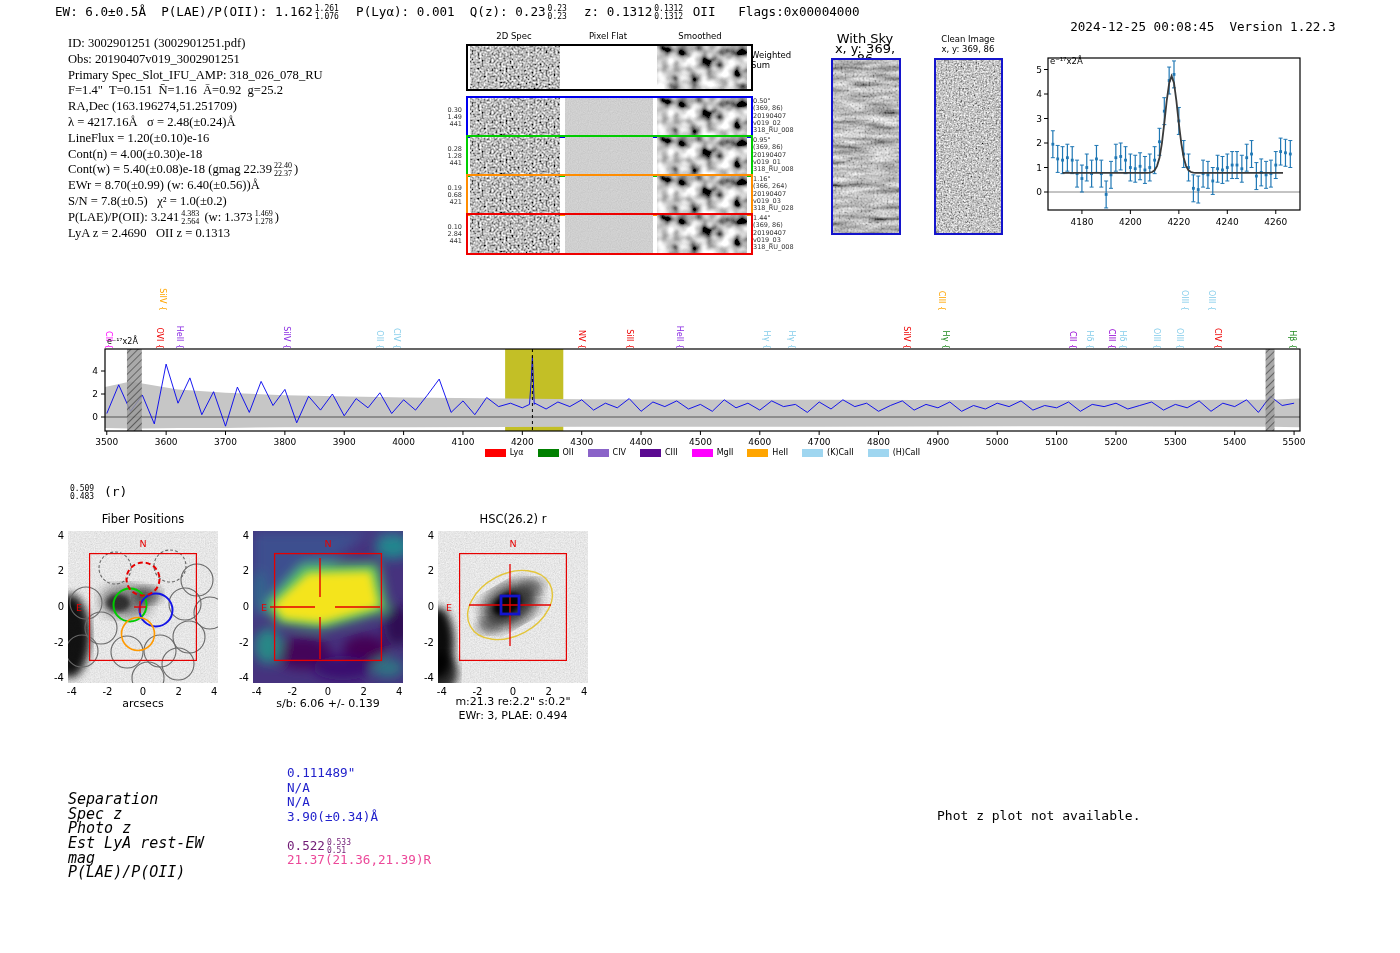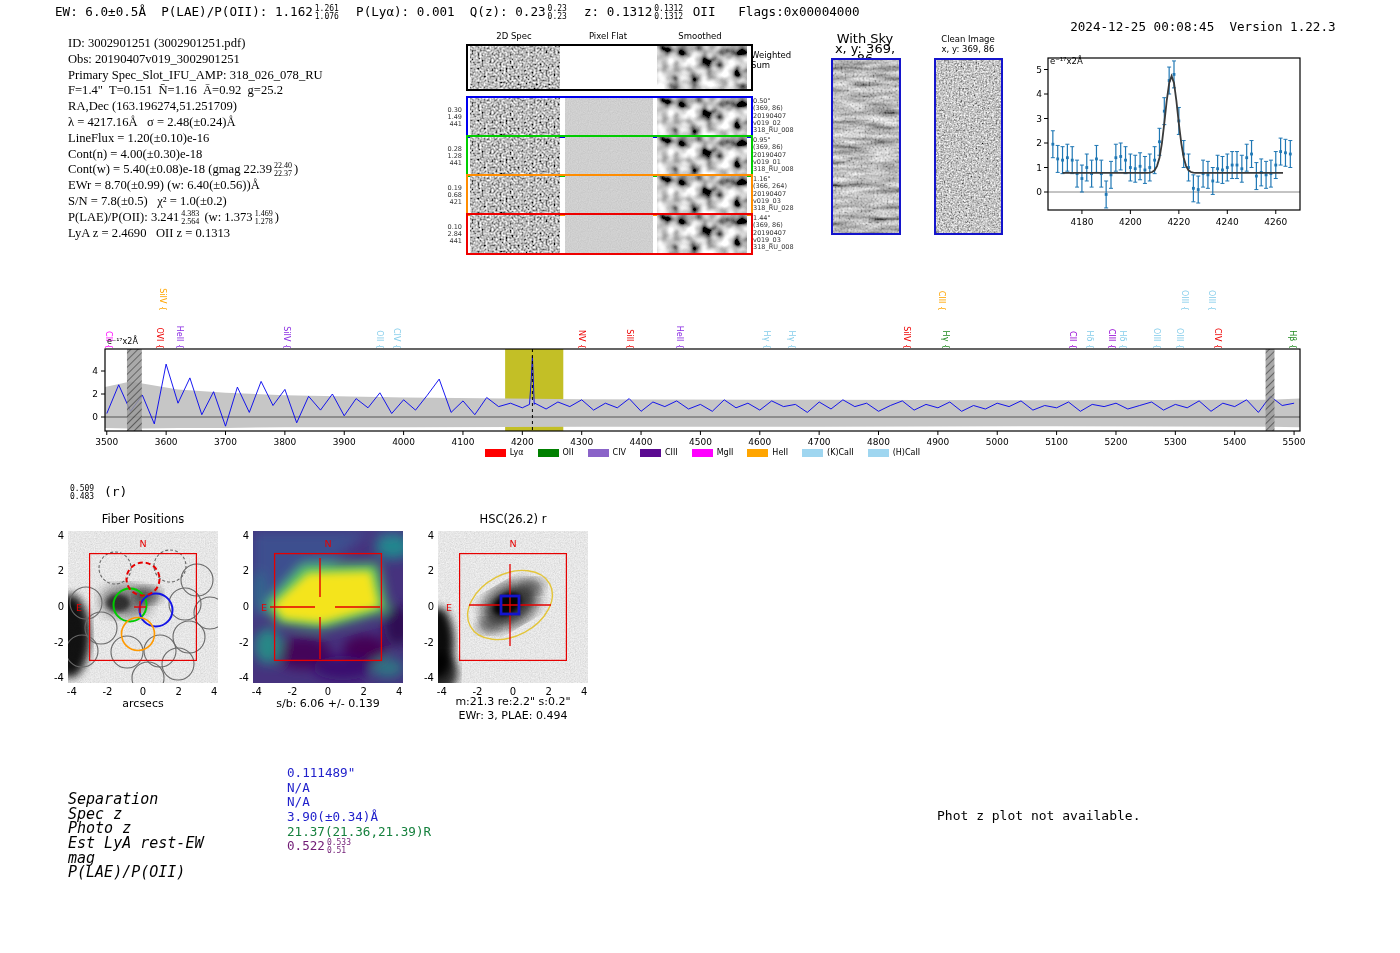--- a/index.html
+++ b/index.html
@@ -709,21 +709,21 @@
     <div class="mt-row">
       <span class="mt-label">Photo z</span>
       <span class="mt-value" style="color: rgb(34, 34, 204);"><span>N/A</span></span>
     </div>
     <div class="mt-row">
       <span class="mt-label">Est LyA rest-EW</span>
       <span class="mt-value" style="color: rgb(34, 34, 204);"><span>3.90(±0.34)Å</span></span>
     </div>
     <div class="mt-row">
       <span class="mt-label">mag</span>
-      <span class="mt-value" style="color: #15803d;"><span>21.37(21.36,21.39)R</span></span>
+      <span class="mt-value" style="color: #ec4899; margin-top: 28px;"><span>21.37(21.36,21.39)R</span></span>
     </div>
     <div class="mt-row">
       <span class="mt-label">P(LAE)/P(OII)</span>
       <span class="mt-value" style="color: #701a75;"><span>0.522</span><span class="frac"><span>0.533</span><span>0.51</span></span></span>
     </div>
   </div>
 
 <div class="abs mono" style="left:937px;top:808px;font-size:13px">Phot z plot not available.</div>
 
 <div style="position: absolute; left: 751px; top: 50px; width: 48px; font: 8.5px / 10px &quot;DejaVu Sans&quot;, sans-serif;">Weighted Sum</div>

